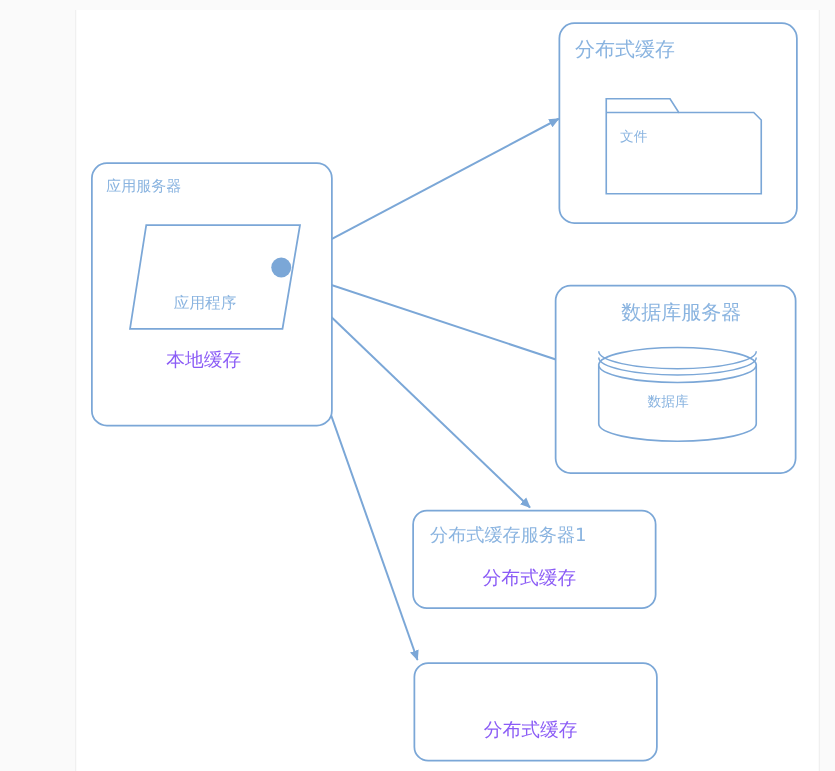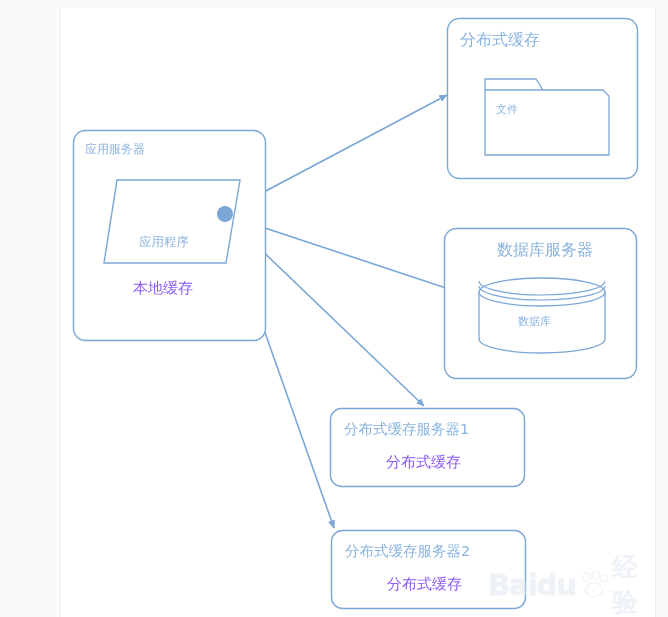--- a/index.html
+++ b/index.html
@@ -90,33 +90,16 @@
   <div class="lbl t-blue" style="left:496px;top:104px;font-size:11px;">文件</div>
 
   <div class="lbl t-blue" style="left:457px;top:242px;font-size:16px;margin-left:40px;">数据库服务器</div>
 
   <div class="lbl t-blue" style="left:518px;top:316px;font-size:11px;font-weight:normal;">数据库</div>
 
   <div class="lbl t-blue" style="left:344px;top:422px;font-size:14.5px;">分布式缓存服务器1</div>
 
   <div class="lbl t-black" style="left:386px;top:455px;font-size:15px;">分布式缓存</div>
 
-  <div class="lbl t-blue" style="left:345px;top:544px;font-size:14.5px;">分布式缓存服务器2</div>
 
   <div class="lbl t-black" style="left:387px;top:577px;font-size:15px;">分布式缓存</div>
 
-  <div class="watermark" style="left:488px;top:550px;width:170px;height:58px;">
-    <div style="display:flex;align-items:center;gap:3px;">
-      <span style="font-size:29px;font-weight:bold;color:#dfe7f0;
-                   -webkit-text-stroke:1px #dfe7f0;letter-spacing:-1px;">Baidu</span>
-      <span style="display:inline-block;width:30px;height:28px;position:relative;">
-        <svg viewBox="0 0 30 28" width="30" height="28">
-          <ellipse cx="8" cy="6" rx="3.6" ry="4.3" fill="none" stroke="#e3eaf2" stroke-width="1.6"></ellipse>
-          <ellipse cx="16.5" cy="4" rx="3.6" ry="4.3" fill="none" stroke="#e3eaf2" stroke-width="1.6"></ellipse>
-          <ellipse cx="25" cy="7" rx="3.4" ry="4" fill="none" stroke="#e3eaf2" stroke-width="1.6"></ellipse>
-          <ellipse cx="15" cy="19" rx="8.5" ry="7" fill="none" stroke="#e3eaf2" stroke-width="1.6"></ellipse>
-        </svg>
-      </span>
-      <span style="font-size:26px;color:#dfe7f0;-webkit-text-stroke:1px #dfe7f0;">经验</span>
-    </div>
-
-  </div>
 </div>
 
 </body></html>

